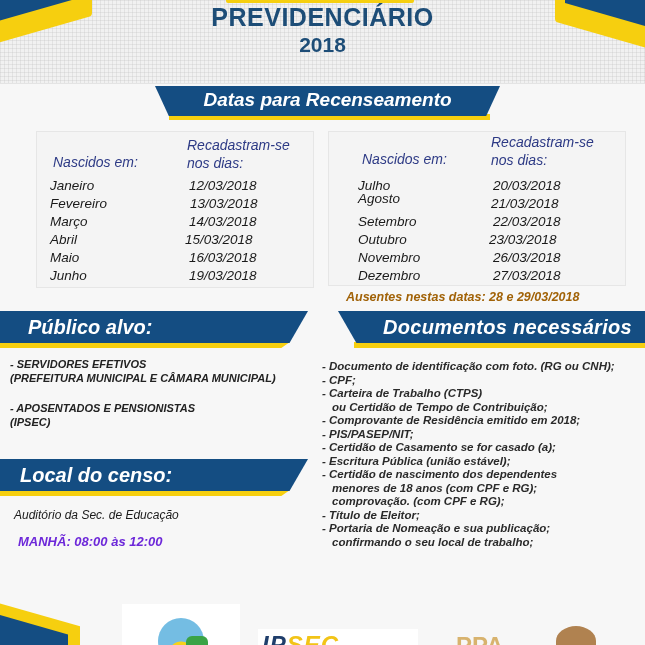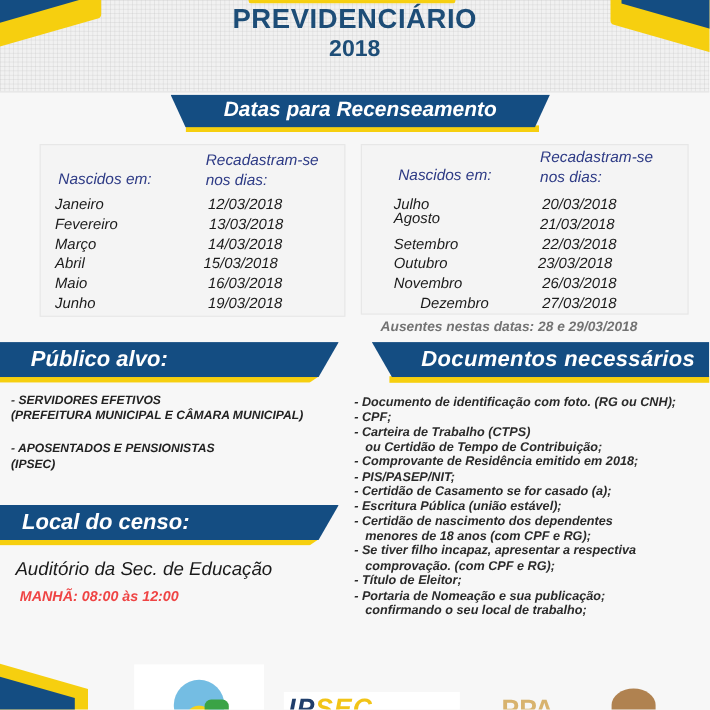--- a/index.html
+++ b/index.html
@@ -86,46 +86,46 @@
     .date-box.left { left: 36px; top: 131px; width: 278px; height: 157px; }
     .date-box.right { left: 328px; top: 131px; width: 298px; height: 155px; }
     .col-h-a, .col-h-b {
       position: absolute; font-style: italic; color: #2d3a85; font-size: 14px; line-height: 18px;
     }
     .row-month, .row-date {
       position: absolute; font-style: italic; color: #1a1a1a; font-size: 13.5px;
     }
     .absent-note {
       position: absolute; left: 346px; top: 290px; font-size: 12.5px;
-      color: #737373; font-style: italic; font-weight: bold; white-space: nowrap;
+      color: #a16207; font-style: italic; font-weight: bold; white-space: nowrap;
     }
 
     
     .publico-list {
       position: absolute; left: 10px; top: 357px; width: 310px;
       font-size: 11px; font-style: italic; font-weight: bold; color: #222;
       line-height: 14px;
     }
     .publico-list .group { margin-bottom: 16px; }
 
     .docs-list {
       position: absolute; left: 322px; top: 360px; width: 323px;
       font-size: 11.5px; font-style: italic; font-weight: bold; color: #2a2a2a;
       line-height: 13.5px;
     }
     .docs-list .item { white-space: nowrap; }
     .docs-list .cont { padding-left: 10px; white-space: nowrap; }
 
     .local-place {
-      position: absolute; left: 14px; top: 508px; font-size: 17px;
+      position: absolute; left: 14px; top: 508px; font-size: 12px;
       font-style: italic; color: #1a1a1a; white-space: nowrap;
     }
     .local-hours {
       position: absolute; left: 18px; top: 533px; font-size: 13px;
-      font-style: italic; font-weight: bold; color: #ef4444; line-height: 17px;
+      font-style: italic; font-weight: bold; color: #6d28d9; line-height: 17px;
       white-space: pre;
     }
 
     
     .footer-corner-yellow {
       position: absolute; left: -20px; top: 612px; width: 100px; height: 50px;
       background: #f6cf0f; transform: skewY(16deg);
     }
     .footer-corner-blue {
       position: absolute; left: -20px; top: 622px; width: 88px; height: 50px;
@@ -204,21 +204,21 @@
   <div class="row-month" style="left:29px; top:46px;">Julho</div>
   <div class="row-date" style="left:164px; top:46px;">20/03/2018</div>
   <div class="row-month" style="left:29px; top:59px;">Agosto</div>
   <div class="row-date" style="left:162px; top:64px;">21/03/2018</div>
   <div class="row-month" style="left:29px; top:82px;">Setembro</div>
   <div class="row-date" style="left:164px; top:82px;">22/03/2018</div>
   <div class="row-month" style="left:29px; top:100px;">Outubro</div>
   <div class="row-date" style="left:160px; top:100px;">23/03/2018</div>
   <div class="row-month" style="left:29px; top:118px;">Novembro</div>
   <div class="row-date" style="left:164px; top:118px;">26/03/2018</div>
-  <div class="row-month" style="left:29px; top:136px;margin-left:24px;">Dezembro</div>
+  <div class="row-month" style="left:29px; top:136px;">Dezembro</div>
   <div class="row-date" style="left:164px; top:136px;">27/03/2018</div>
 </div>
 
 <div class="absent-note">Ausentes nestas datas: 28 e 29/03/2018</div>
 
 <div class="banner publico-banner">
   <div class="b-yellow"></div>
   <div class="b-blue"></div>
   <div class="b-text">Público alvo:</div>
 </div>
@@ -242,21 +242,20 @@
   <div class="item">- Documento de identificação com foto. (RG ou CNH);</div>
   <div class="item">- CPF;</div>
   <div class="item">- Carteira de Trabalho (CTPS)</div>
   <div class="cont">ou Certidão de Tempo de Contribuição;</div>
   <div class="item">- Comprovante de Residência emitido em 2018;</div>
   <div class="item">- PIS/PASEP/NIT;</div>
   <div class="item">- Certidão de Casamento se for casado (a);</div>
   <div class="item">- Escritura Pública (união estável);</div>
   <div class="item">- Certidão de nascimento dos dependentes</div>
   <div class="cont">menores de 18 anos (com CPF e RG);</div>
-  <div class="item">- Se tiver filho incapaz, apresentar a respectiva</div>
   <div class="cont">comprovação. (com CPF e RG);</div>
   <div class="item">- Título de Eleitor;</div>
   <div class="item">- Portaria de Nomeação e sua publicação;</div>
   <div class="cont">confirmando o seu local de trabalho;</div>
 </div>
 
 <div class="banner local-banner">
   <div class="b-yellow"></div>
   <div class="b-blue"></div>
   <div class="b-text">Local do censo:</div>

